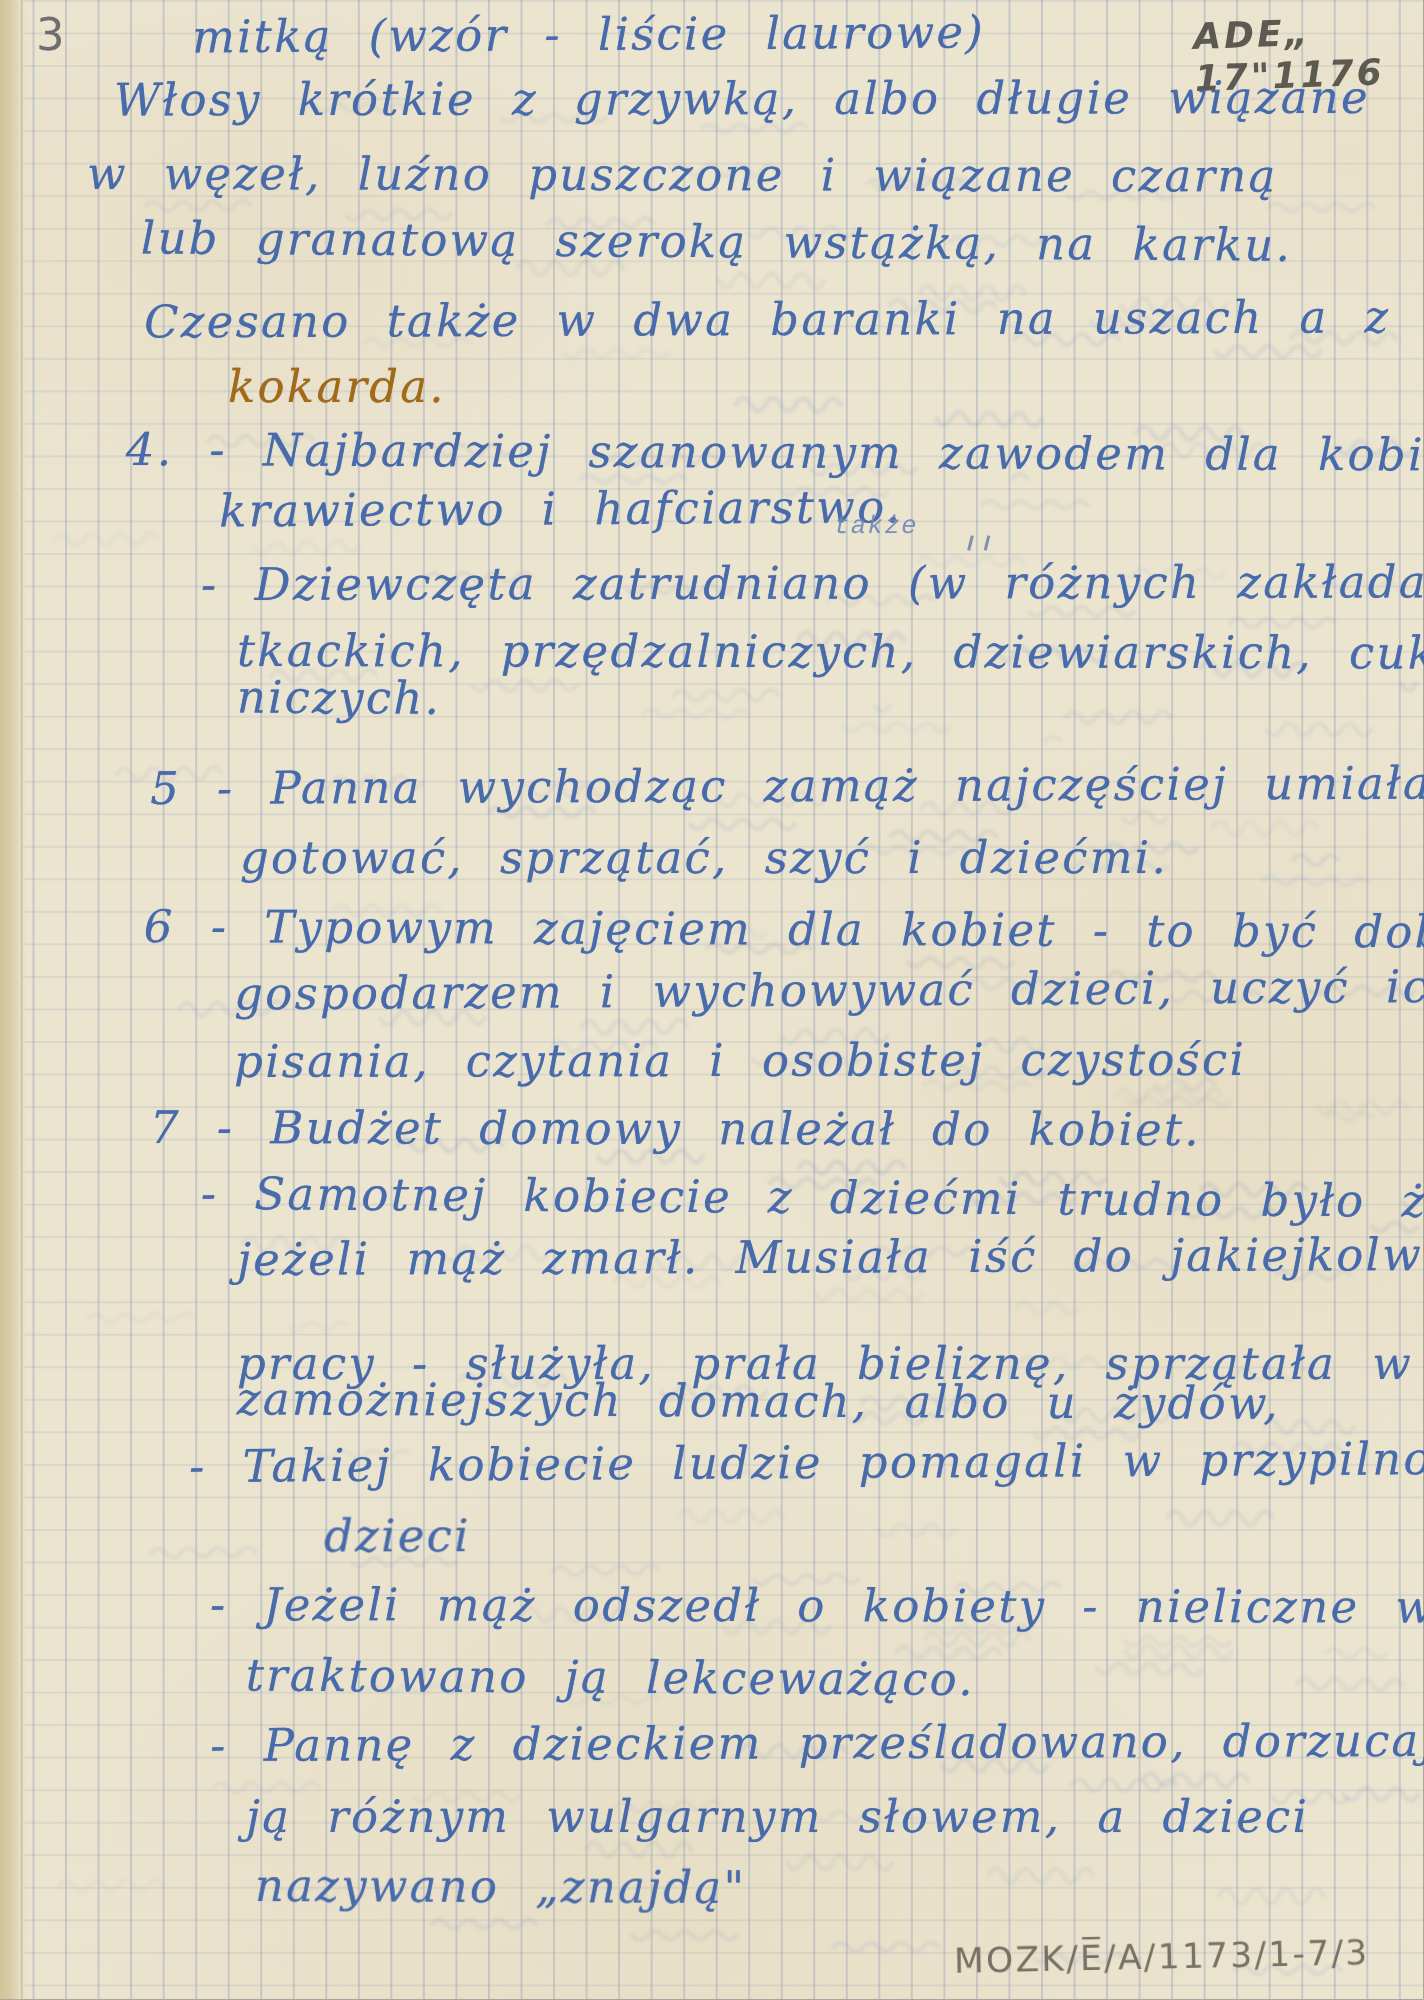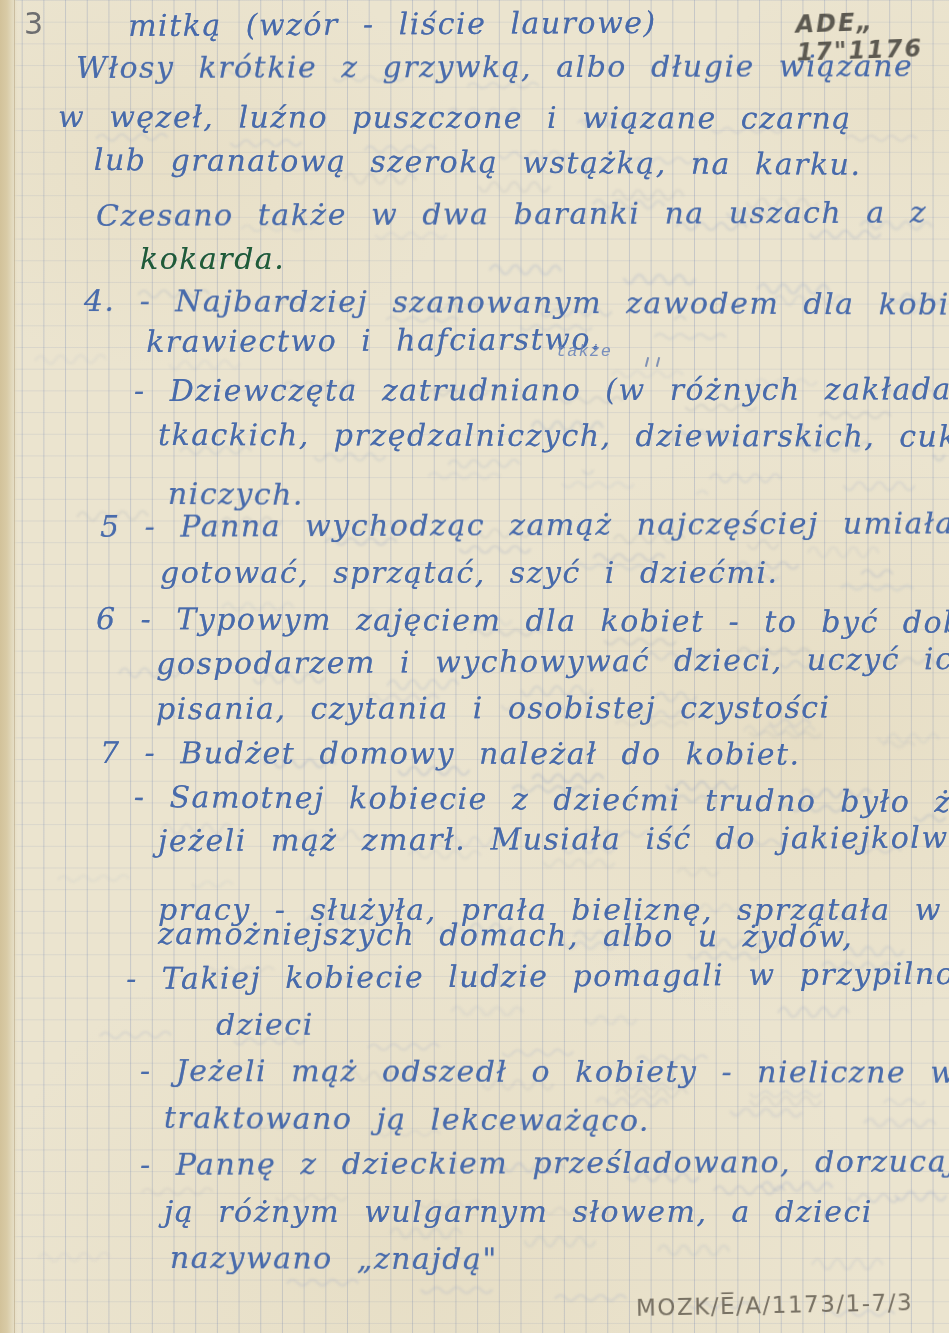--- a/index.html
+++ b/index.html
@@ -172,26 +172,26 @@
   <div class="page-number" style="left:24px;top:6px;">3</div>
 
   <div class="mark-top" style="left:796px;top:8px;">ADE„ 17"1176</div>
 
   <div>
       <div class="hw-line" style="left: 128px; top: 8px; color: rgb(62, 99, 169); transform: rotate(-0.36deg);">mitką (wzór - liście laurowe)</div>
       <div class="hw-line" style="left: 76px; top: 50px; color: rgb(62, 99, 169); transform: rotate(-0.12deg);">Włosy krótkie z grzywką, albo długie wiązane</div>
       <div class="hw-line" style="left: 58px; top: 99px; color: rgb(62, 99, 169); transform: rotate(0.12deg);">w węzeł, luźno puszczone i wiązane czarną</div>
       <div class="hw-line" style="left: 94px; top: 142px; color: rgb(62, 99, 169); transform: rotate(0.36deg);">lub granatową szeroką wstążką, na karku.</div>
       <div class="hw-line" style="left: 96px; top: 198px; color: rgb(62, 99, 169); transform: rotate(-0.24deg);">Czesano także w dwa baranki na uszach a z tyłu</div>
-      <div class="hw-line" style="left: 140px; top: 241px; color: #14532d; transform: rotate(0deg);">kokarda.</div>
+      <div class="hw-line" style="left: 152px; top: 241px; color: #a16207; transform: rotate(0deg);">kokarda.</div>
       <div class="hw-line" style="left: 84px; top: 283px; color: rgb(62, 99, 169); transform: rotate(0.24deg);">4. - Najbardziej szanowanym zawodem dla kobiet było</div>
       <div class="hw-line" style="left: 146px; top: 324px; color: rgb(62, 99, 169); transform: rotate(-0.36deg);">krawiectwo i hafciarstwo.</div>
       <div class="hw-line" style="left: 134px; top: 373px; color: rgb(62, 99, 169); transform: rotate(-0.12deg);">- Dziewczęta zatrudniano (w różnych zakładach</div>
       <div class="hw-line" style="left: 158px; top: 417px; color: rgb(62, 99, 169); transform: rotate(0.12deg);">tkackich, przędzalniczych, dziewiarskich, cukier-</div>
-      <div class="hw-line" style="left: 158px; top: 476px; color: rgb(62, 99, 169); transform: rotate(0.36deg); margin-left: 10px;">niczych.</div>
+      <div class="hw-line" style="left: 158px; top: 448px; color: rgb(62, 99, 169); transform: rotate(0.36deg);">niczych.</div>
       <div class="hw-line" style="left: 100px; top: 509px; color: rgb(62, 99, 169); transform: rotate(-0.24deg);">5 - Panna wychodząc zamąż najczęściej umiała</div>
       <div class="hw-line" style="left: 160px; top: 555px; color: rgb(62, 99, 169); transform: rotate(0deg);">gotować, sprzątać, szyć i dziećmi.</div>
       <div class="hw-line" style="left: 96px; top: 601px; color: rgb(62, 99, 169); transform: rotate(0.24deg);">6 - Typowym zajęciem dla kobiet - to być dobrym</div>
       <div class="hw-line" style="left: 156px; top: 646px; color: rgb(62, 99, 169); transform: rotate(-0.36deg);">gospodarzem i wychowywać dzieci, uczyć ich</div>
       <div class="hw-line" style="left: 156px; top: 691px; color: rgb(62, 99, 169); transform: rotate(-0.12deg);">pisania, czytania i osobistej czystości</div>
       <div class="hw-line" style="left: 100px; top: 735px; color: rgb(62, 99, 169); transform: rotate(0.12deg);">7 - Budżet domowy należał do kobiet.</div>
       <div class="hw-line" style="left: 134px; top: 779px; color: rgb(62, 99, 169); transform: rotate(0.36deg);">- Samotnej kobiecie z dziećmi trudno było żyć</div>
       <div class="hw-line" style="left: 158px; top: 823px; color: rgb(62, 99, 169); transform: rotate(-0.24deg);">jeżeli mąż zmarł. Musiała iść do jakiejkolwiek</div>
       <div class="hw-line" style="left: 158px; top: 892px; color: rgb(62, 99, 169); transform: rotate(0deg);">pracy - służyła, prała bieliznę, sprzątała w</div>
       <div class="hw-line" style="left: 158px; top: 916px; color: rgb(62, 99, 169); transform: rotate(0.24deg);">zamożniejszych domach, albo u żydów,</div>

